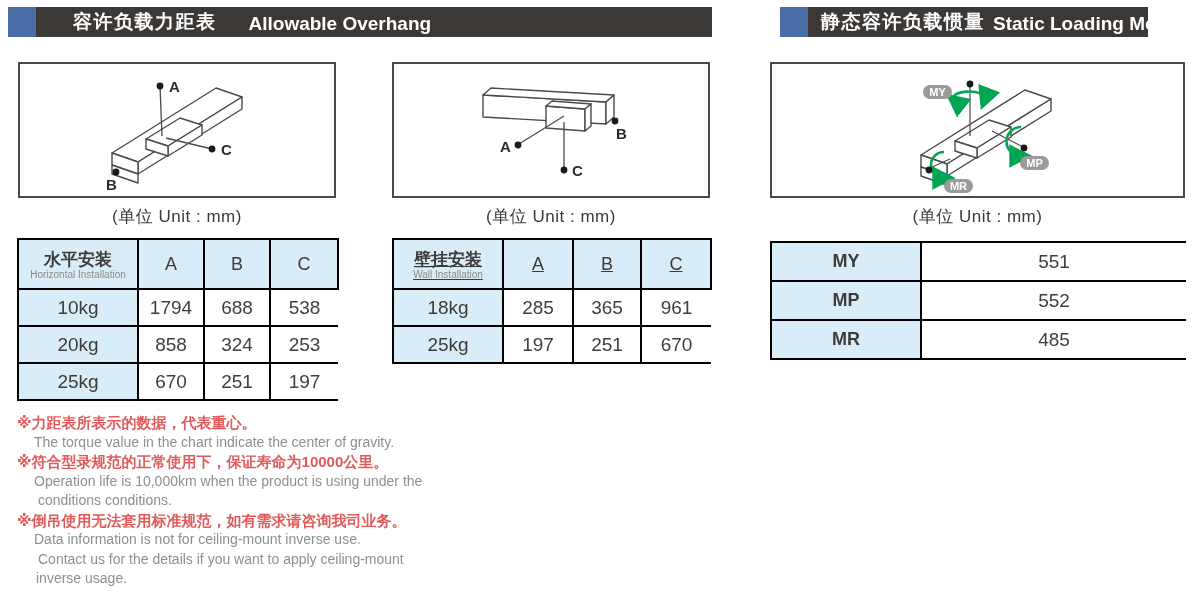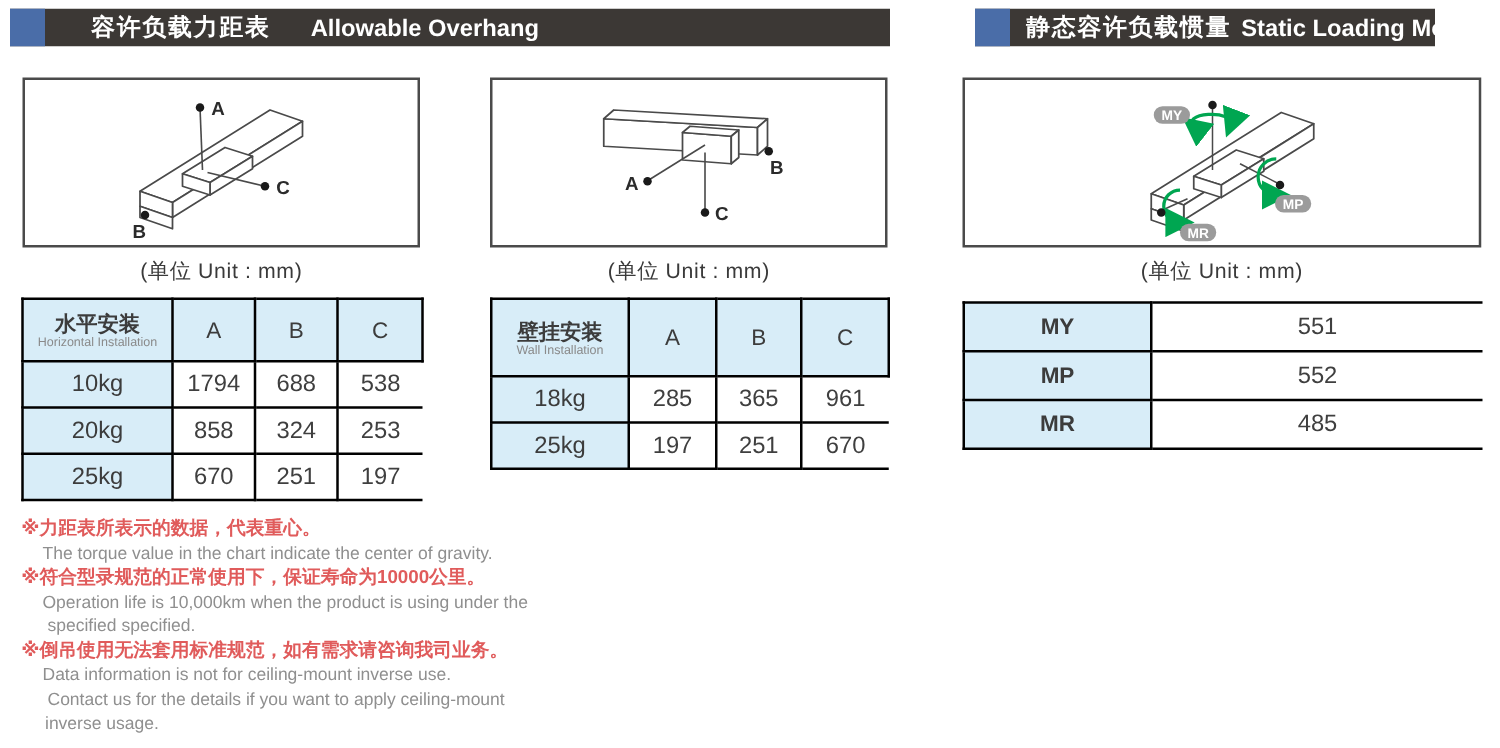--- a/index.html
+++ b/index.html
@@ -194,21 +194,21 @@
   </table>
 
   <table class="tbl" style="left:392px; top:238px; width:318px;">
     <colgroup>
         <col style="width:110px">
         <col style="width:70px">
         <col style="width:68px">
         <col style="width:70px">
       </colgroup>
     <thead>
-      <tr style="height:62px;">
+      <tr style="height:50px;text-decoration:underline;">
         <th>
           <div class="th-zh">壁挂安装</div>
           <div class="th-en">Wall Installation</div>
         </th>
         <th class="th-abc">A</th>
         <th class="th-abc">B</th>
         <th class="th-abc">C</th>
       </tr>
     </thead>
     <tbody>
@@ -246,20 +246,20 @@
         <td class="num no-r">485</td>
       </tr>
     </tbody>
   </table>
 
   <div class="notes">
     <div class="note-zh">※力距表所表示的数据，代表重心。</div>
     <div class="note-en">The torque value in the chart indicate the center of gravity.</div>
     <div class="note-zh">※符合型录规范的正常使用下，保证寿命为10000公里。</div>
     <div class="note-en">Operation life is 10,000km when the product is using under the</div>
-    <div class="note-en i2">specified specified.</div>
+    <div class="note-en i2">conditions conditions.</div>
     <div class="note-zh">※倒吊使用无法套用标准规范，如有需求请咨询我司业务。</div>
     <div class="note-en">Data information is not for ceiling-mount inverse use.</div>
     <div class="note-en i2">Contact us for the details if you want to apply ceiling-mount</div>
     <div class="note-en i3">inverse usage.</div>
   </div>
 
 </div>
 
 </body></html>

